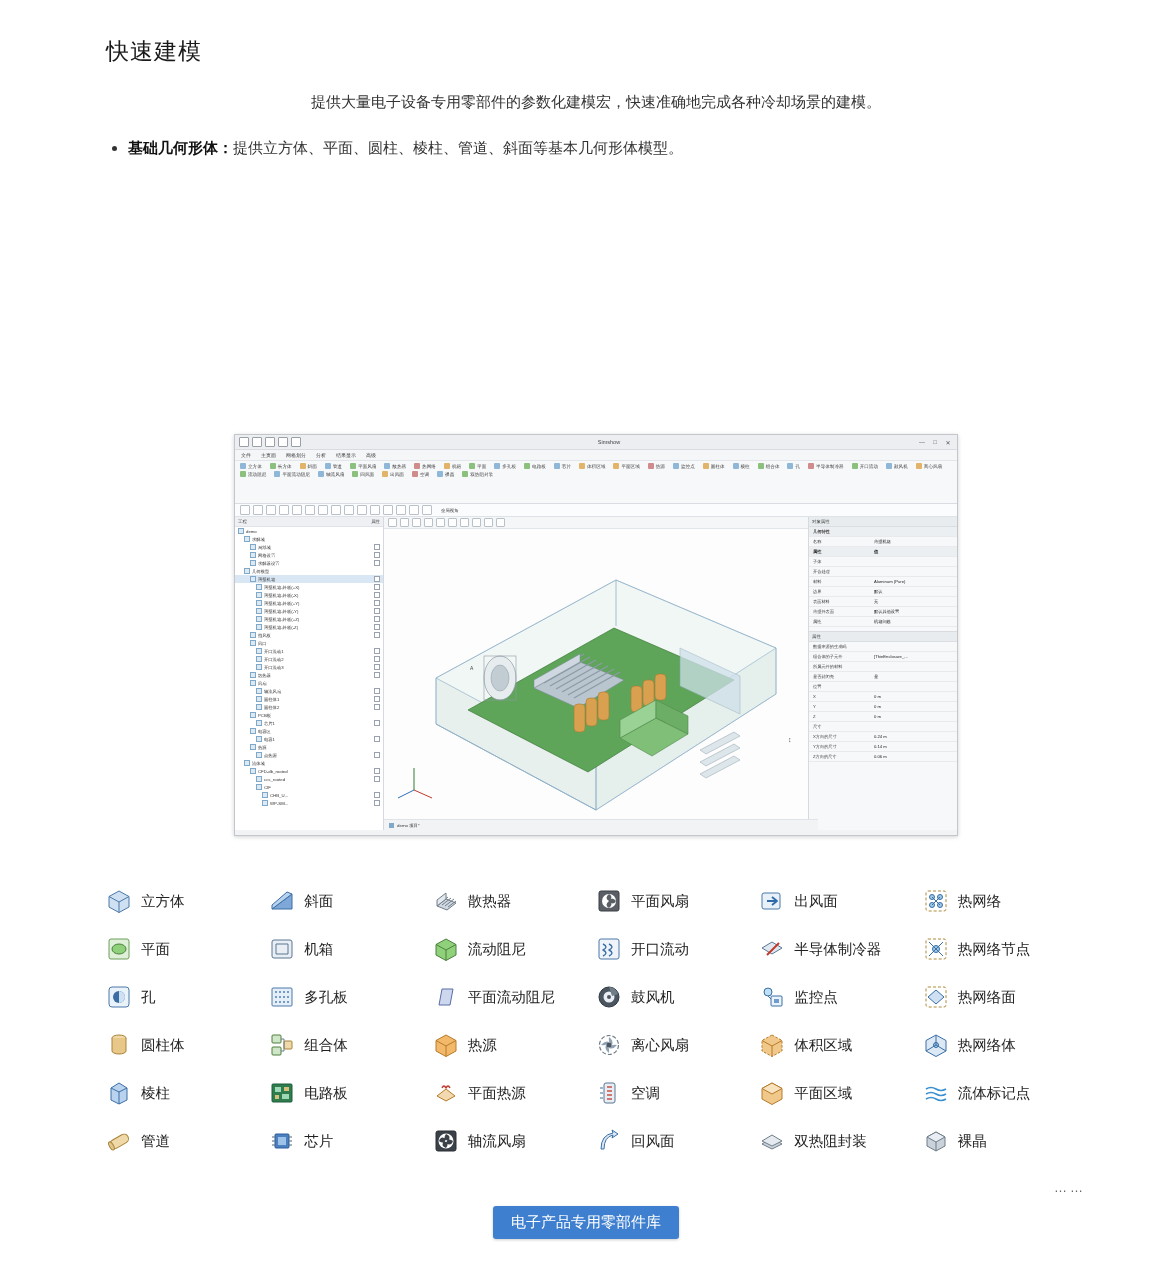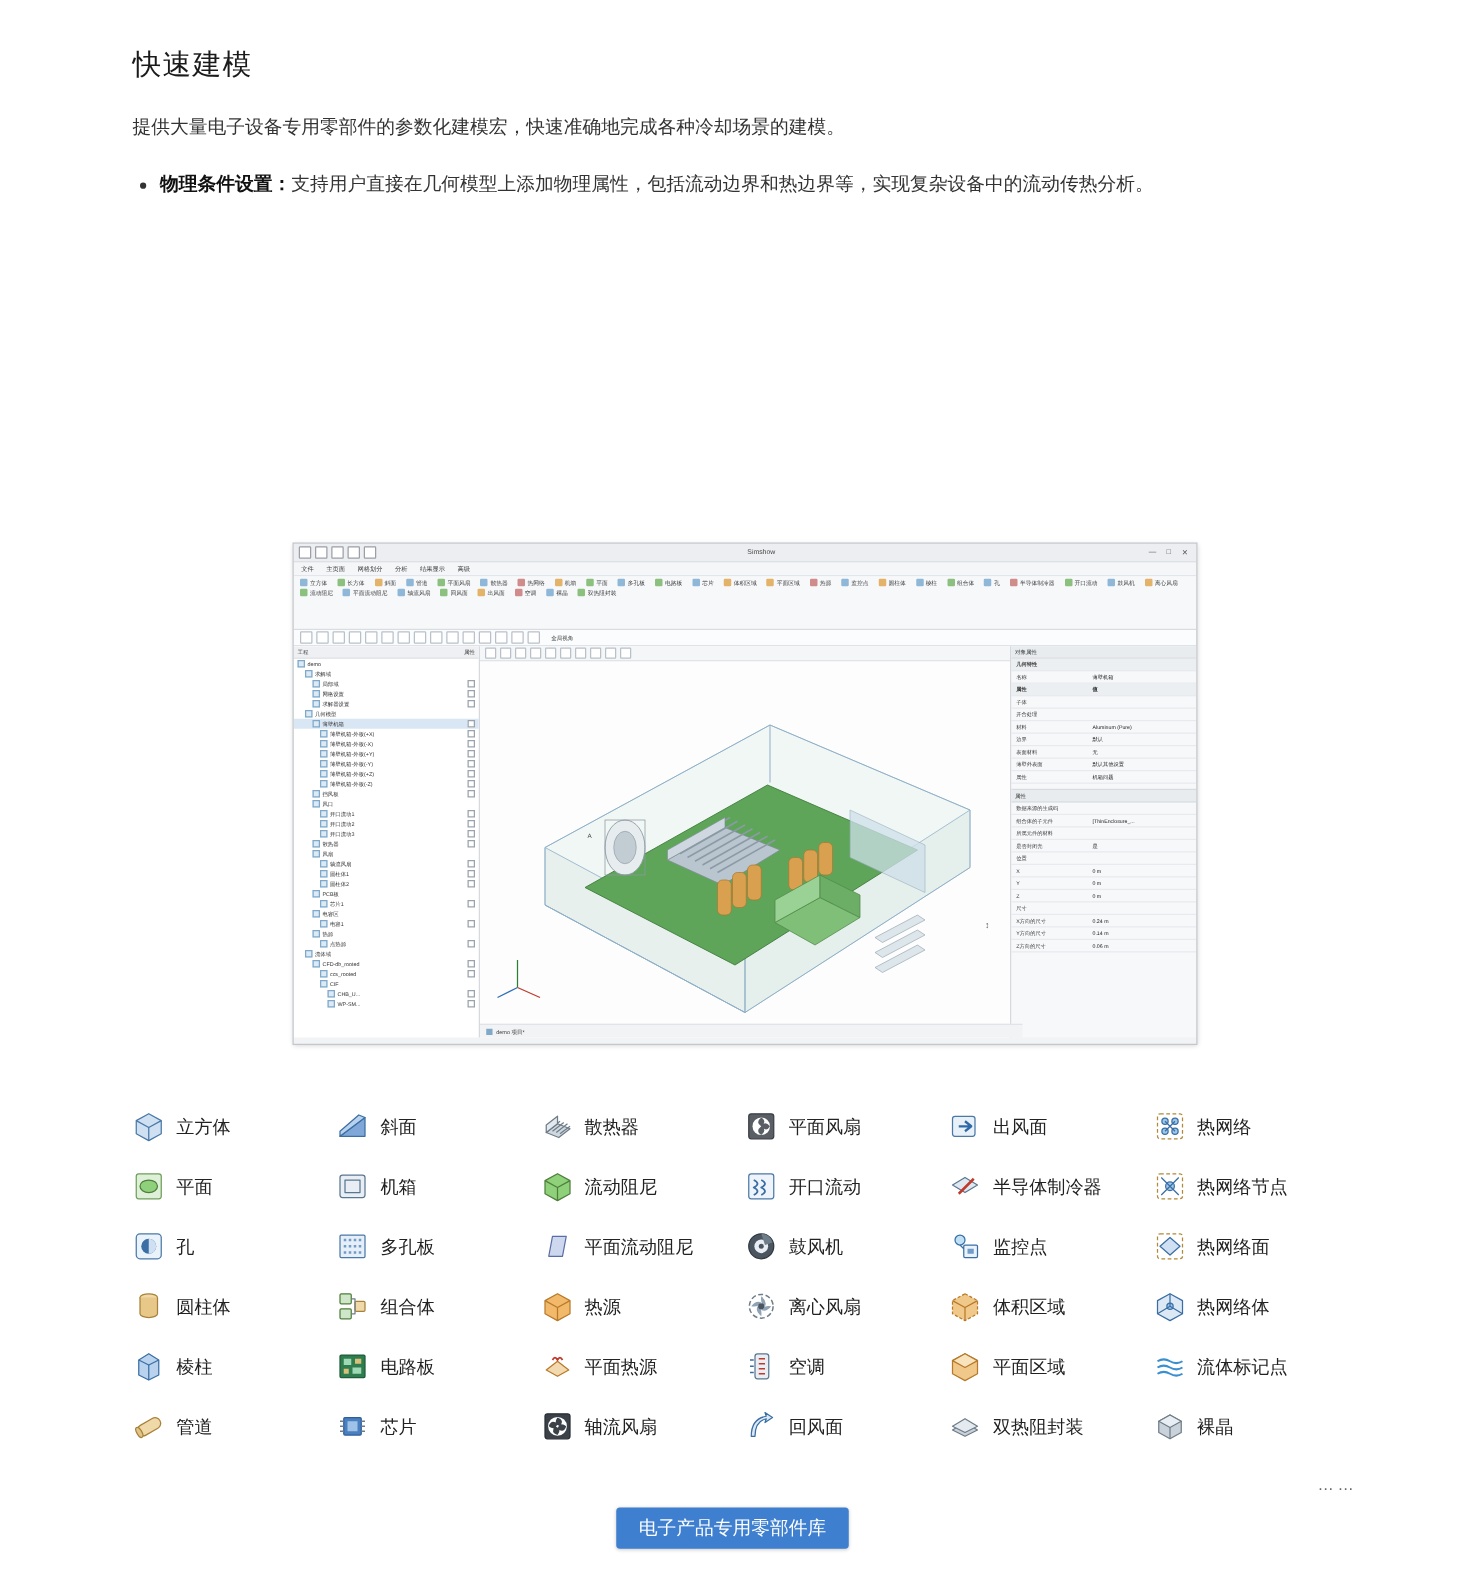--- a/index.html
+++ b/index.html
@@ -12,21 +12,21 @@
   }
   .page{position:relative;width:1172px;height:1267px;}
 
   
   h1.title{
     position:absolute;left:106px;top:36px;margin:0;
     font-size:23px;font-weight:normal;color:#1a1a1a;letter-spacing:1px;
   }
   .intro{
     position:absolute;left:106px;top:90px;width:980px;
-    font-size:15px;line-height:1.6;color:#333;
+    font-size:15px;line-height:1.6;color:#333;text-align:center;
   }
   ul.feats{
     position:absolute;left:106px;top:136px;width:980px;margin:0;padding:0 0 0 22px;
     list-style:none;
   }
   ul.feats li{
     position:relative;font-size:15px;line-height:1.65;color:#333;margin-bottom:12px;
     text-align:justify;
   }
   ul.feats li:before{
@@ -118,21 +118,21 @@
 </style>
 </head>
 <body>
 
 <div class="page">
 
   <h1 class="title">快速建模</h1>
   <div class="intro">提供大量电子设备专用零部件的参数化建模宏，快速准确地完成各种冷却场景的建模。</div>
 
   <ul class="feats">
-    <li><b>物理条件设置：</b><span>支持用户直接在几何模型上添加物理属性，包括流动边界和热边界等，实现复杂设备中的流动传热分析。</span></li>
+    <li><b>基础几何形体：</b><span>提供立方体、平面、圆柱、棱柱、管道、斜面等基本几何形体模型。</span></li>
   </ul>
 
   <div class="shot">
 
     <div class="titlebar">
       <span class="qb"></span>
       <span class="qb"></span>
       <span class="qb"></span>
       <span class="qb"></span>
       <span class="qb"></span>

